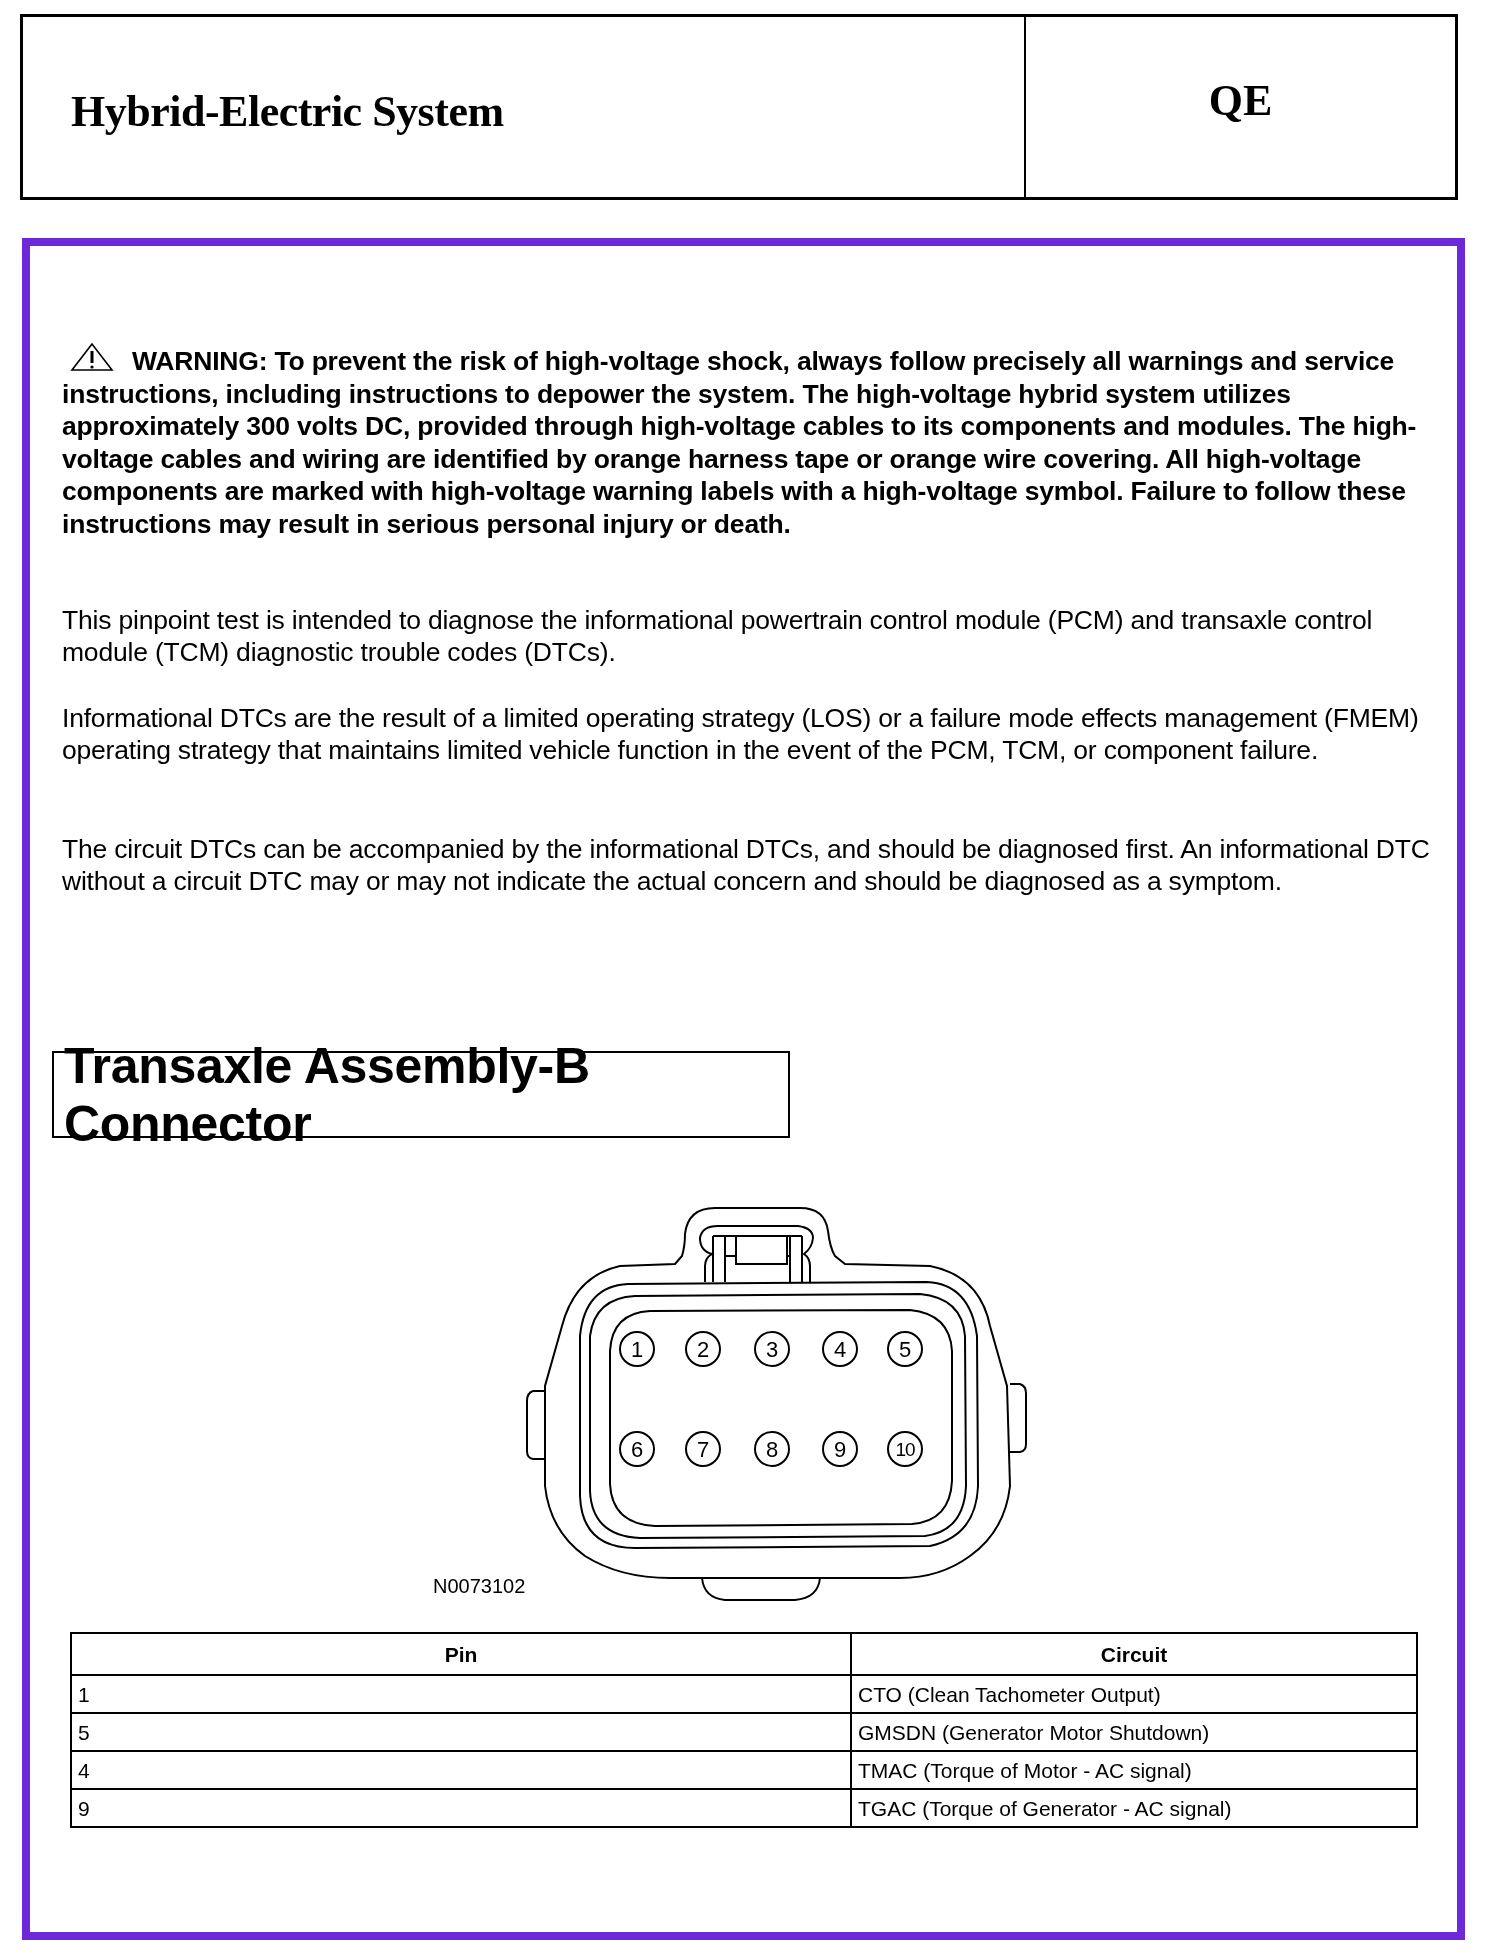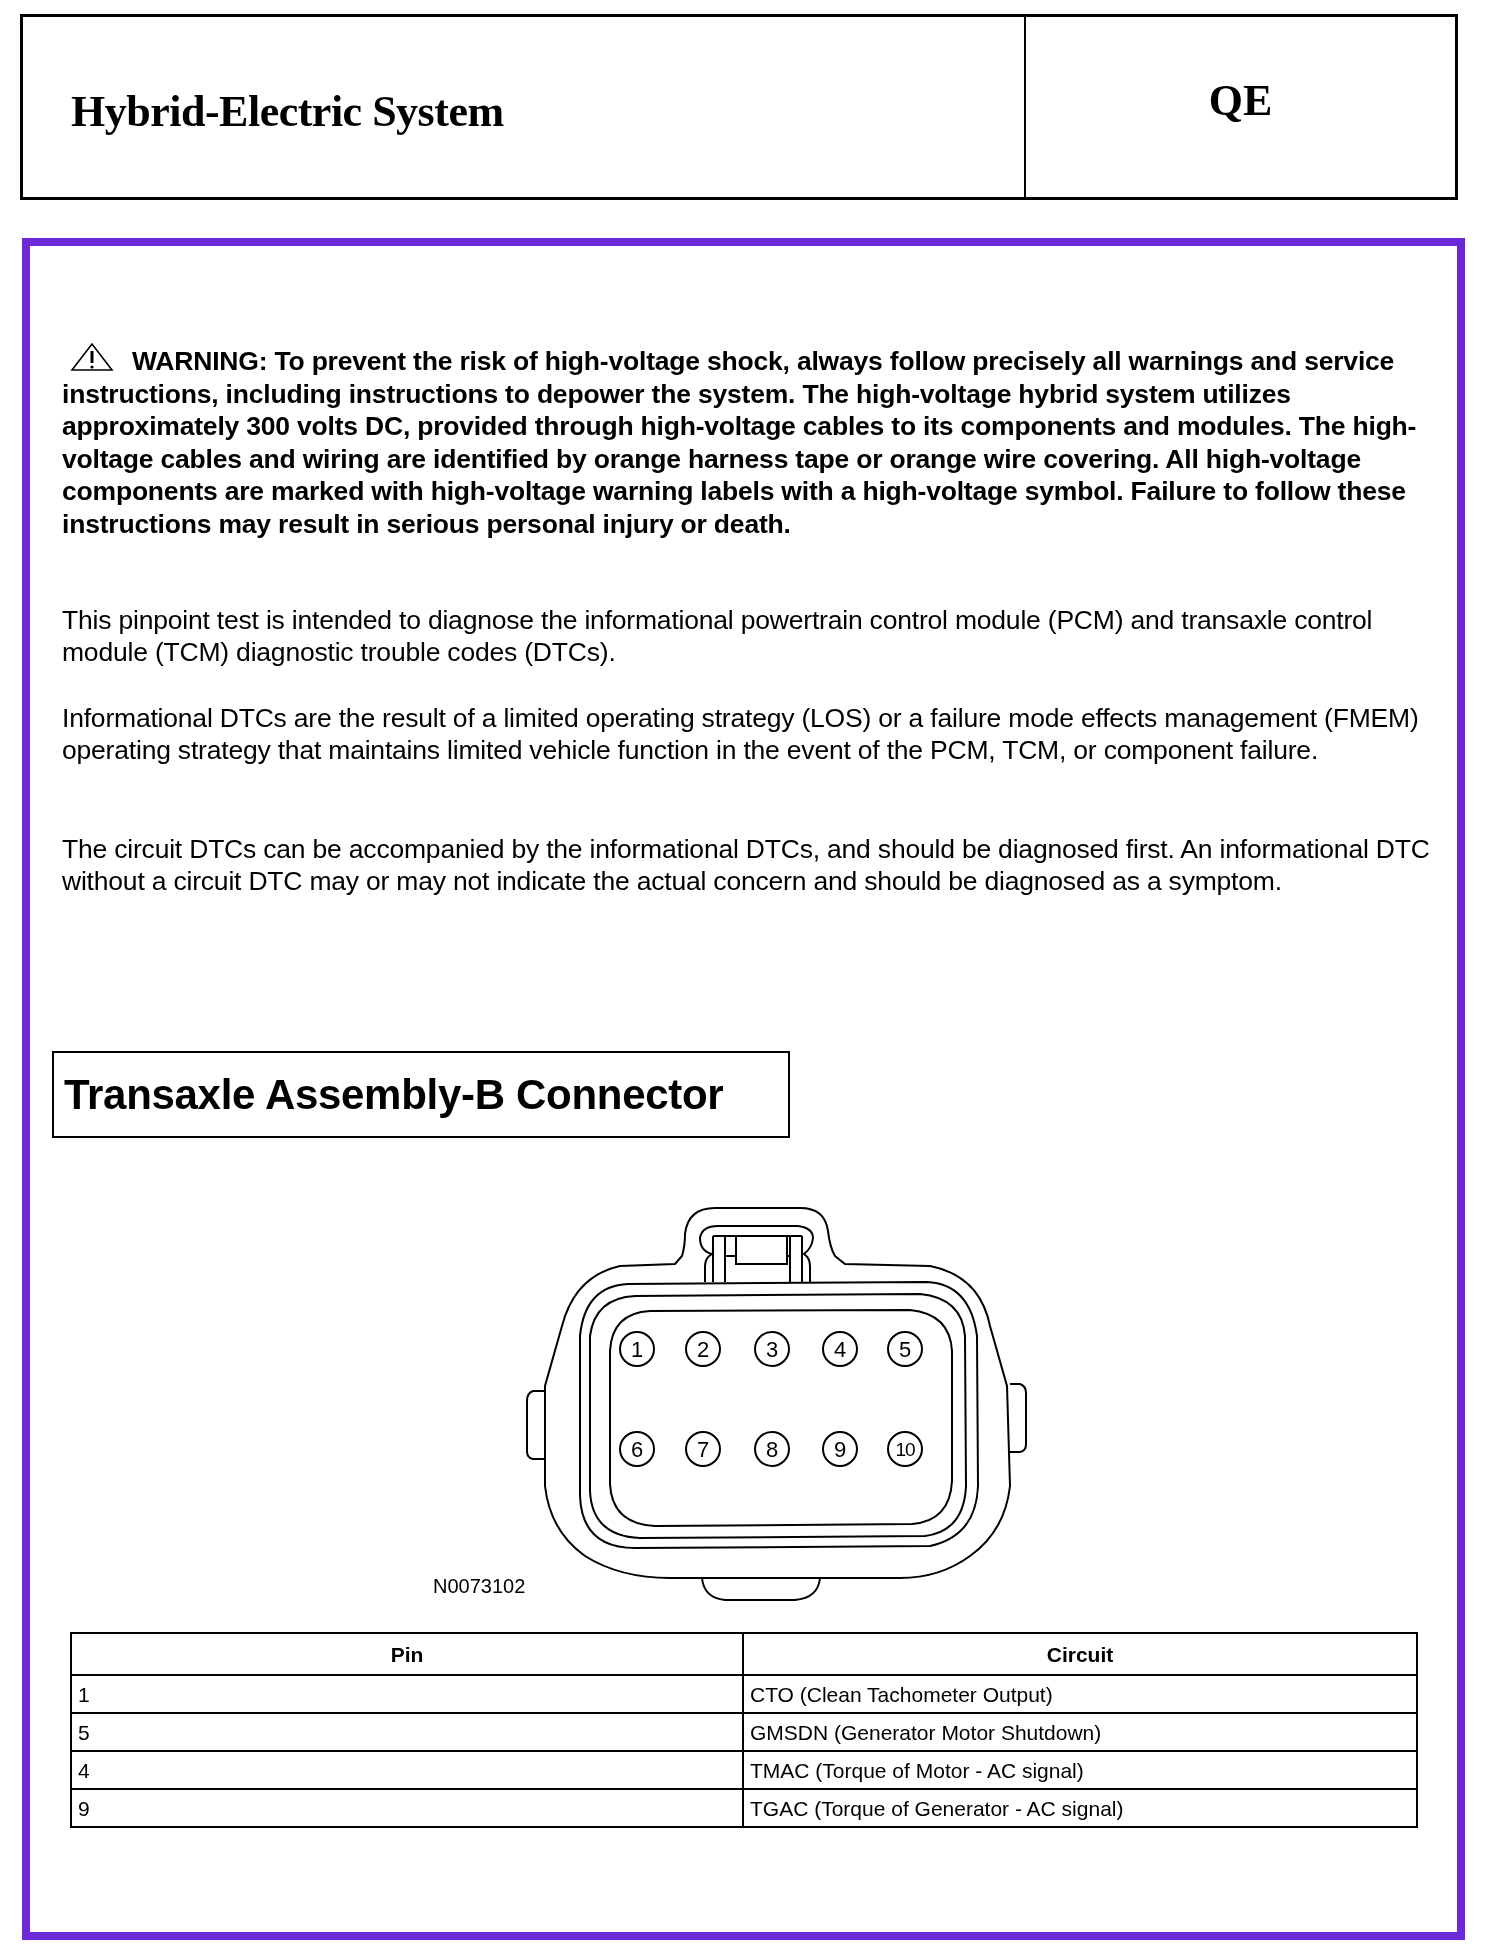--- a/index.html
+++ b/index.html
@@ -88,21 +88,21 @@
       position: absolute;
       left: 22px; top: 805px;
       width: 738px; height: 87px;
       border: 2px solid #000;
       padding-left: 10px;
       display: flex;
       align-items: center;
     }
     .section-title {
       font-weight: bold;
-      font-size: 42px;
+      font-size: 50px;
       letter-spacing: -0.3px;
     }
 
     .connector {
       position: absolute;
       left: 470px; top: 940px;
       width: 560px; height: 420px;
     }
     .figure-id {
       position: absolute;
@@ -122,21 +122,21 @@
       height: 38px;
       text-align: left;
       padding: 2px 6px 0 6px;
       font-weight: normal;
     }
     table.pin-table th {
       font-weight: bold;
       text-align: center;
       height: 42px;
     }
-    table.pin-table .col-pin { width: 672px; }
+    table.pin-table .col-pin { width: 780px; }
   </style>
 </head>
 <body>
 
 <div class="header-box">
   <div class="header-title-cell">
     <span class="header-title">Hybrid-Electric System</span>
   </div>
   <div class="header-code-cell">
     <span class="header-code">QE</span>

